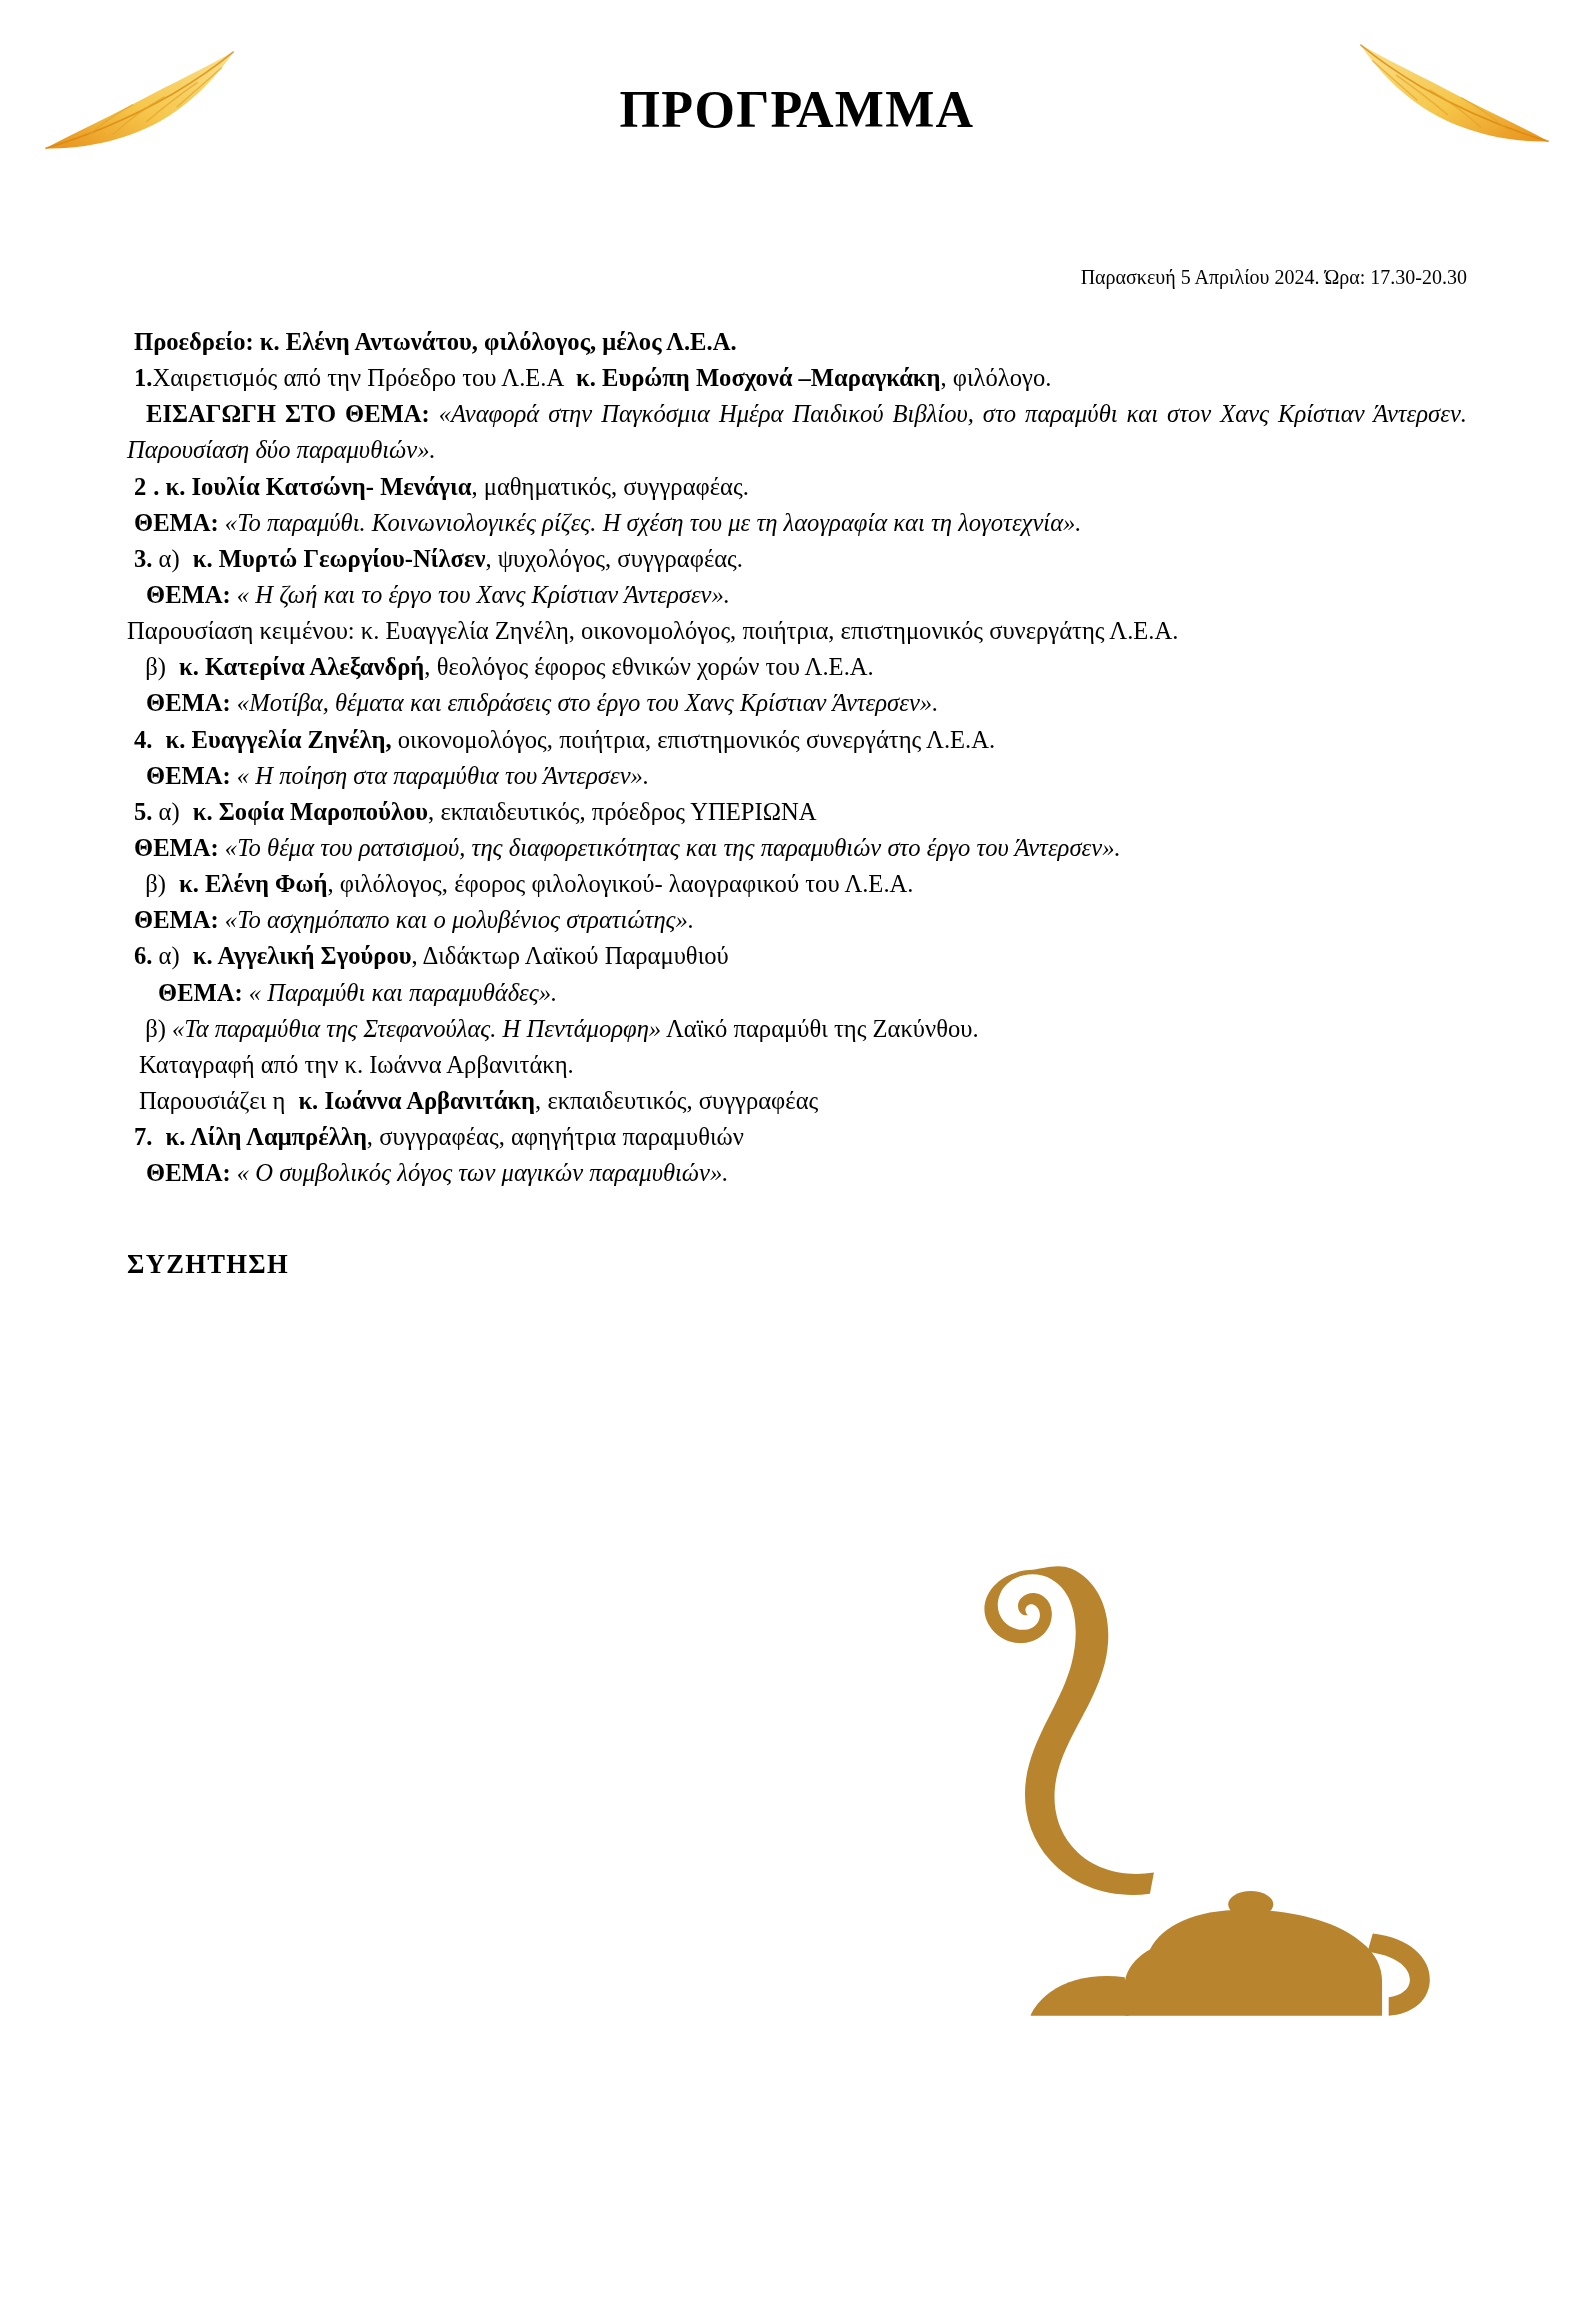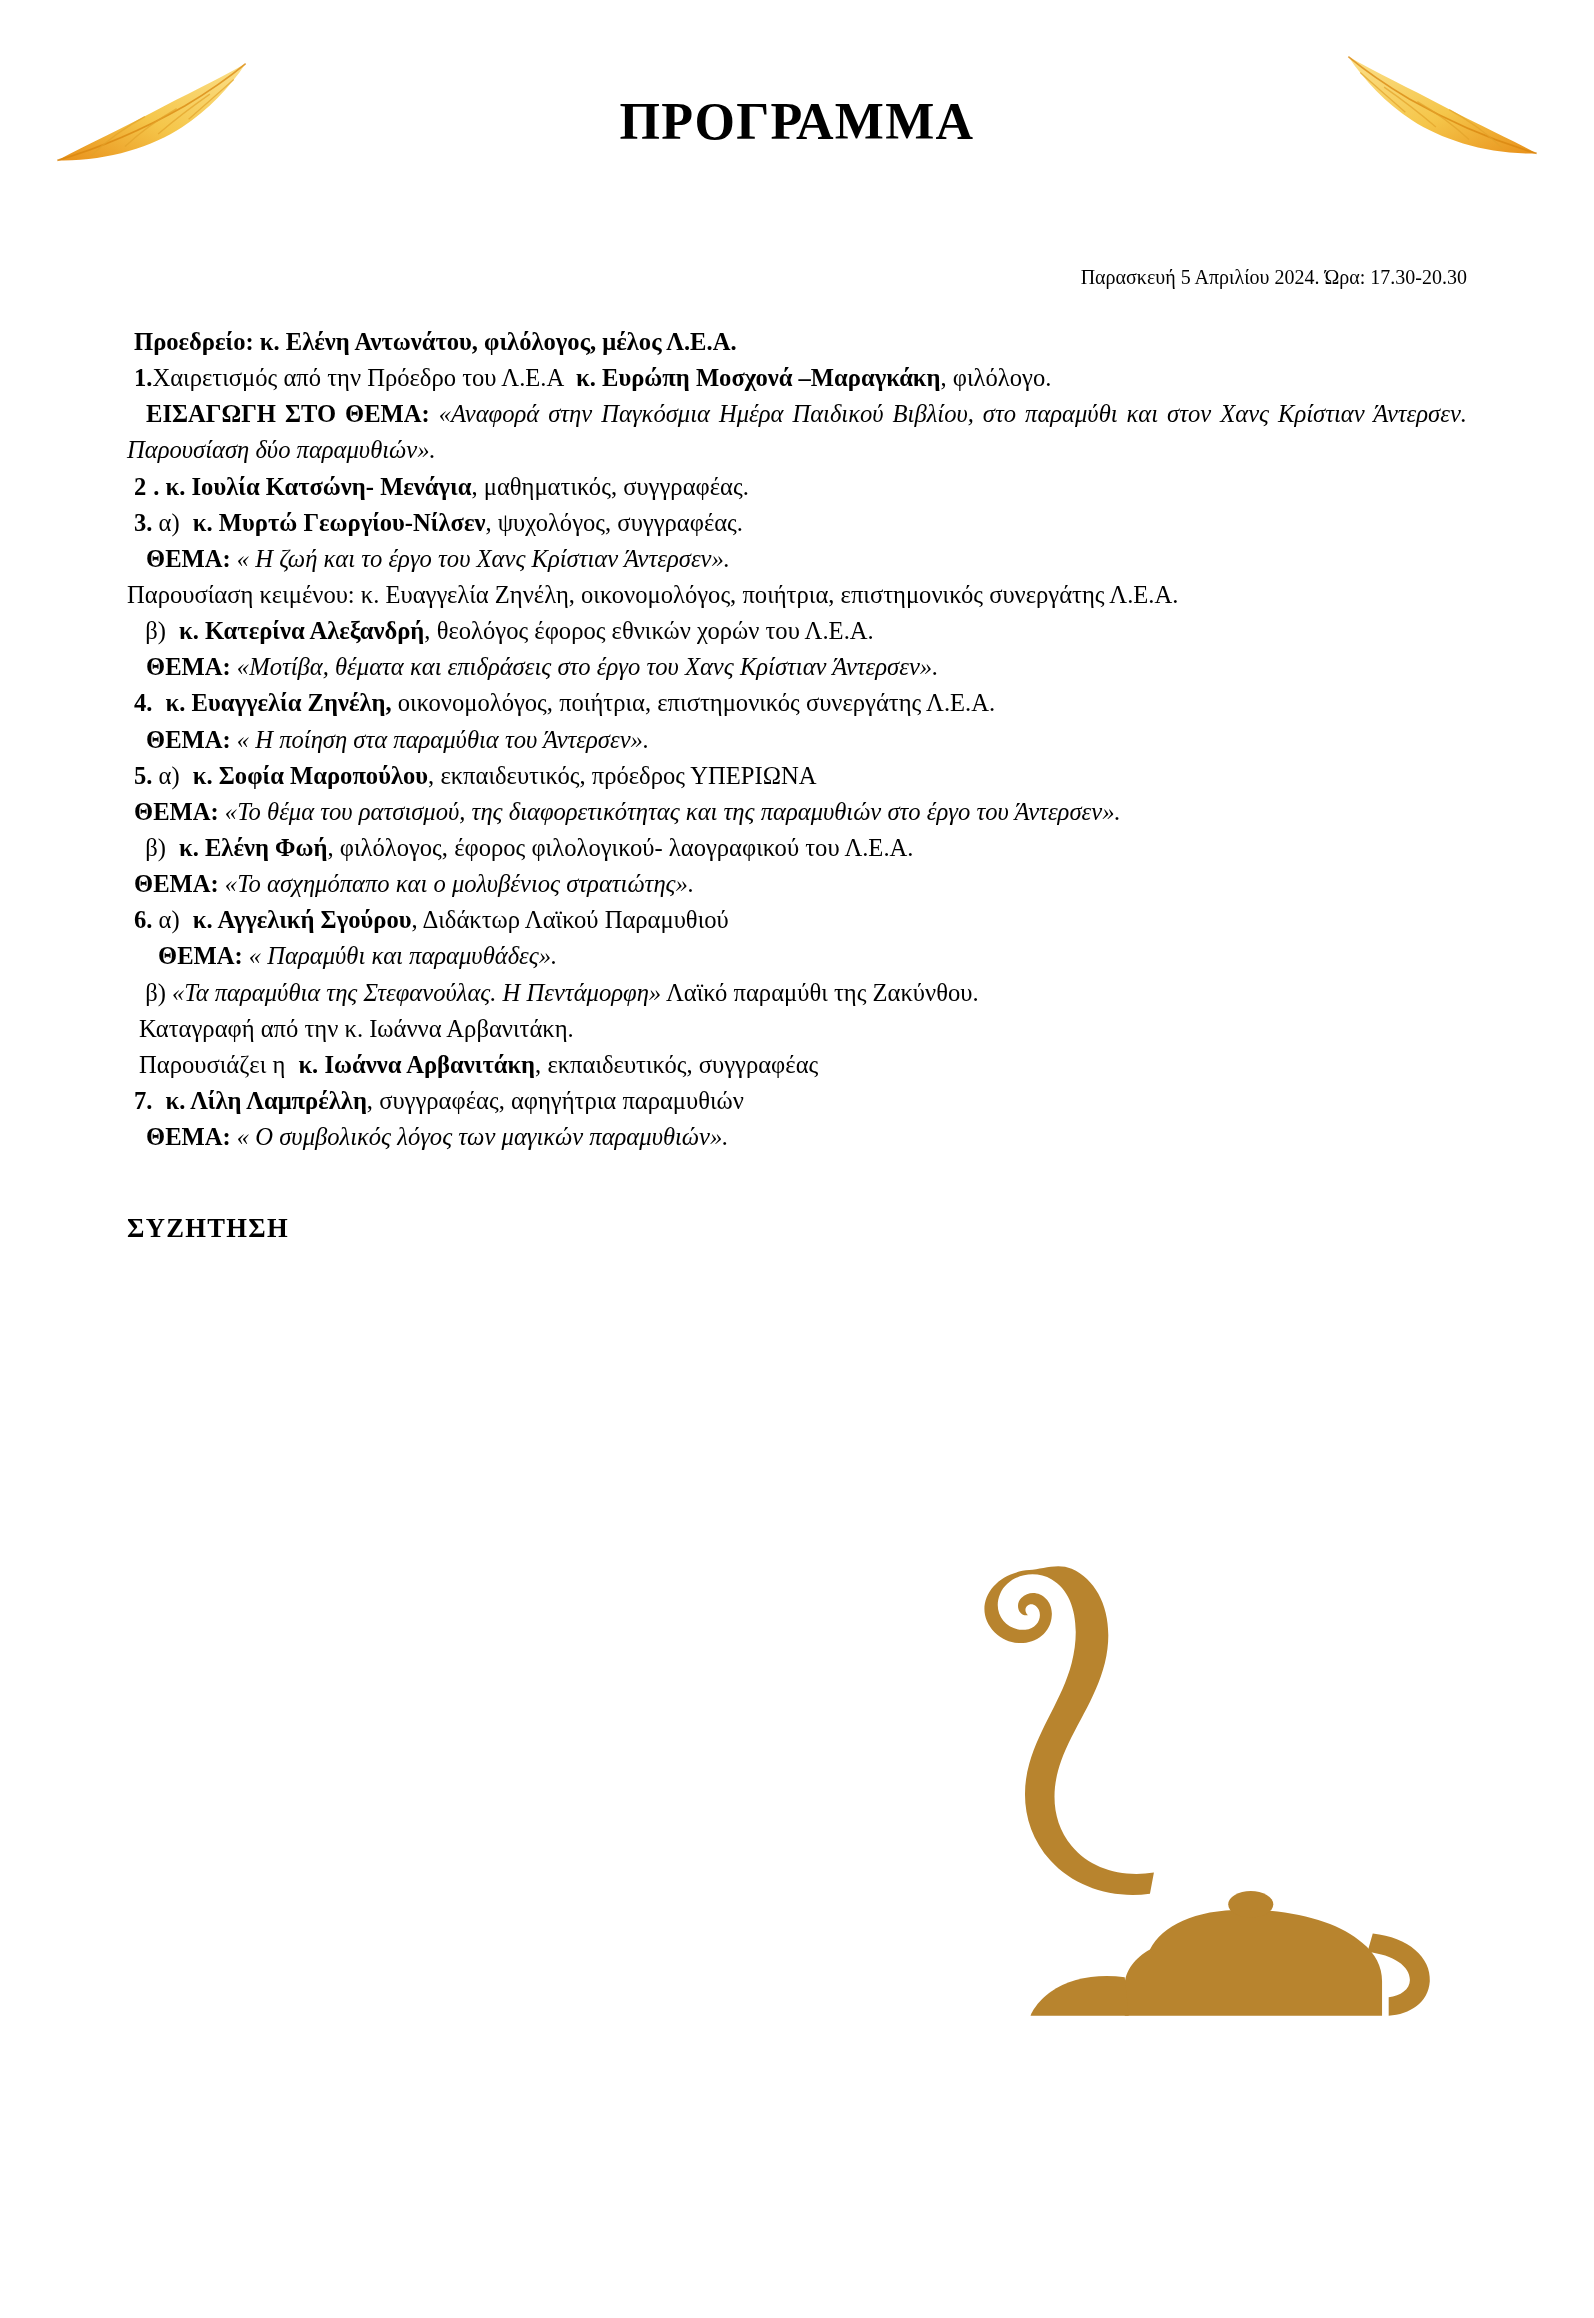--- a/index.html
+++ b/index.html
@@ -13,21 +13,21 @@
     font-family: "Liberation Serif", serif;
     color: #000000;
     position: relative;
     overflow: hidden;
   }
   .page {
     position: relative;
     width: 1594px;
     height: 2003px;
     box-sizing: border-box;
-    padding: 12px;
+    padding: 0;
   }
 
   
   .header {
     position: relative;
     height: 219px;
   }
   .doc-title {
     position: absolute;
     left: 0;
@@ -146,20 +146,24 @@
       <span class="b">1.</span><span>Χαιρετισμός από την Πρόεδρο του Λ.Ε.Α </span><span class="b">κ. Ευρώπη Μοσχονά –Μαραγκάκη</span><span>, φιλόλογο.</span>
     </p>
     <p class="block gap-md">
       <span class="indent"></span><span class="b">ΕΙΣΑΓΩΓΗ ΣΤΟ ΘΕΜΑ:</span>
       <span class="i">«Αναφορά στην Παγκόσμια Ημέρα Παιδικού Βιβλίου, στο παραμύθι και στον Χανς Κρίστιαν Άντερσεν. Παρουσίαση δύο παραμυθιών».</span>
     </p>
 
     <p class="block">
       <span class="b">2</span><span class="b">. κ. Ιουλία Κατσώνη- Μενάγια</span><span>, μαθηματικός, συγγραφέας.</span>
     </p>
+    <p class="block gap-md">
+      <span class="b">ΘΕΜΑ:</span>
+      <span class="i">«Το παραμύθι. Κοινωνιολογικές ρίζες. Η σχέση του με τη λαογραφία και τη λογοτεχνία».</span>
+    </p>
 
     <p class="block">
       <span class="b">3.</span><span> α) </span><span class="b">κ. Μυρτώ Γεωργίου-Νίλσεν</span><span>, ψυχολόγος, συγγραφέας.</span>
     </p>
     <p class="block">
       <span class="indent"></span><span class="b">ΘΕΜΑ:</span>
       <span class="i">« Η ζωή και το έργο του Χανς Κρίστιαν Άντερσεν».</span>
     </p>
     <p class="block">
       <span>Παρουσίαση κειμένου: κ. Ευαγγελία Ζηνέλη, οικονομολόγος, ποιήτρια, επιστημονικός συνεργάτης Λ.Ε.Α.</span>

